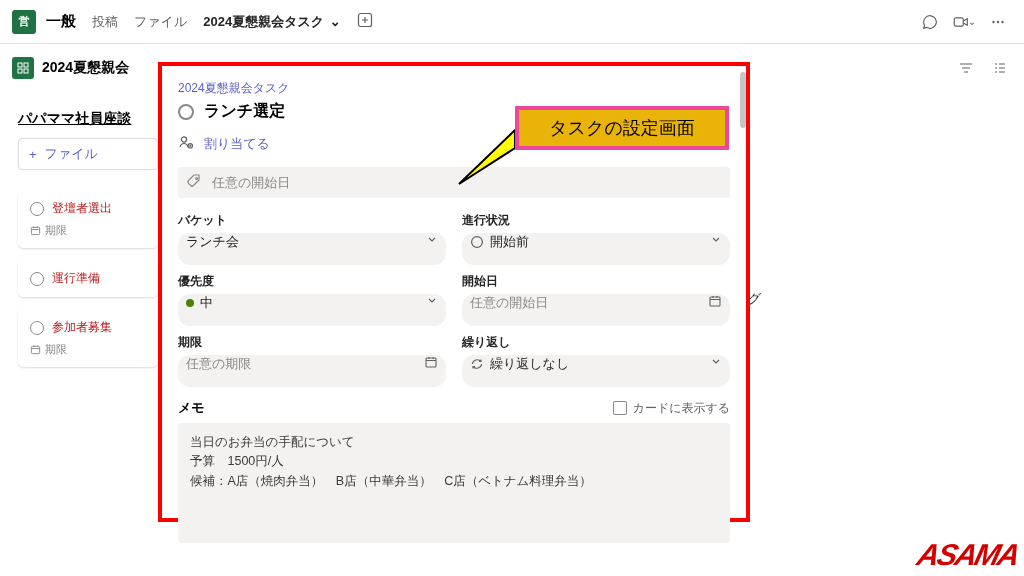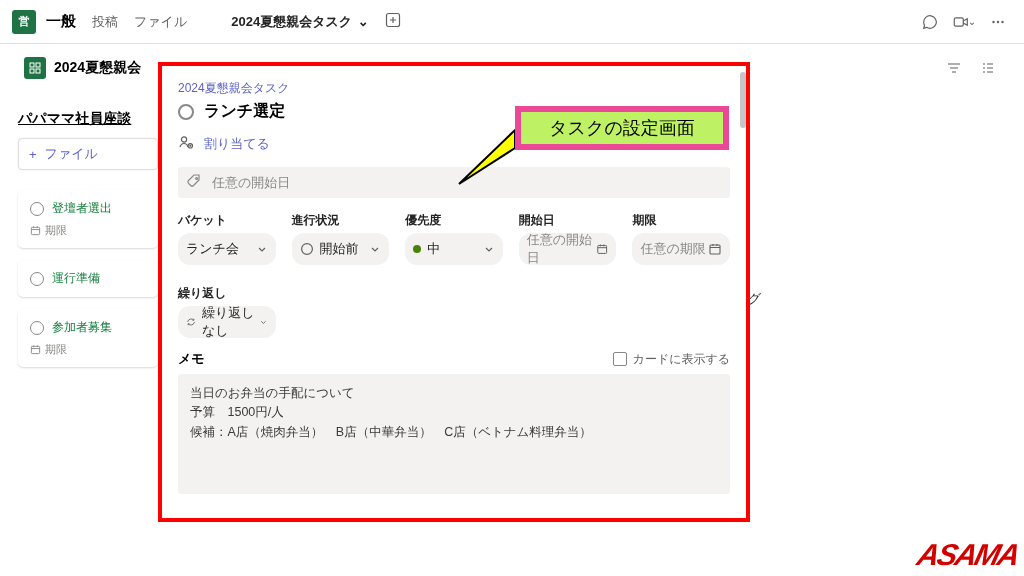--- a/index.html
+++ b/index.html
@@ -3,71 +3,71 @@
   <meta charset="utf-8">
   <style>
     * { margin: 0; padding: 0; box-sizing: border-box; font-family: "Segoe UI", Meiryo, sans-serif; }
     body { width: 1024px; height: 576px; position: relative; background: #fff; overflow: hidden; }
 
     
     .topbar { height: 44px; display: flex; align-items: center; padding: 0 12px; border-bottom: 1px solid #e1dfdd; }
     .team-badge { width: 24px; height: 24px; border-radius: 3px; background: #1f7244; color: #fff; font-size: 11px; display: flex; align-items: center; justify-content: center; margin-right: 10px; font-weight: bold; }
     .channel-name { font-weight: 700; font-size: 15px; margin-right: 16px; }
     .tab { font-size: 13px; color: #616161; margin-right: 16px; cursor: pointer; }
-    .tab.active { color: #242424; font-weight: 600; margin-left: 28px; }
+    .tab.active { color: #242424; font-weight: 600; }
     .tab.active .chev { margin-left: 2px; }
     .add-tab { color: #616161; font-size: 16px; cursor: pointer; }
     .topbar-spacer { flex: 1; }
     .top-icon { width: 28px; height: 28px; display: flex; align-items: center; justify-content: center; color: #616161; margin-left: 6px; cursor: pointer; border-radius: 3px; }
     .top-icon svg { width: 18px; height: 18px; }
 
     
-    .secondbar { height: 48px; display: flex; align-items: center; padding: 0 24px; justify-content: center; }
+    .secondbar { height: 48px; display: flex; align-items: center; padding: 0 12px; justify-content: center; }
     .plan-badge { width: 22px; height: 22px; border-radius: 3px; background: #1f7244; color: #fff; font-size: 10px; display: flex; align-items: center; justify-content: center; margin-right: 8px; }
     .plan-title { font-weight: 700; font-size: 14px; }
     .right-ctrls { margin-left: auto; display: flex; gap: 10px; color: #616161; }
     .right-ctrls .ic { width: 24px; height: 24px; display: flex; align-items: center; justify-content: center; }
 
     
     .bucket-col { position: absolute; left: 18px; top: 110px; width: 160px; }
     .bucket-title { font-weight: 700; font-size: 14px; margin-bottom: 10px; text-decoration: underline; }
     .addtask { display: flex; align-items: center; gap: 8px; color: #5b5fc7; font-size: 13px; margin-bottom: 20px; cursor: pointer; background: #fff; border: 1px solid #e1dfdd; border-radius: 4px; padding: 6px 10px; width: 140px; box-shadow: 0 0 2px rgba(0,0,0,.1); }
     .card { background: #fff; border-radius: 5px; box-shadow: 0 1px 2px rgba(0,0,0,.15); padding: 10px 12px; margin-bottom: 12px; width: 140px; font-size: 12px; }
-    .card .c-row { display: flex; align-items: center; gap: 8px; color: #15803d; }
+    .card .c-row { display: flex; align-items: center; gap: 8px; color: #b91c1c; }
     .card .circle { width: 14px; height: 14px; border: 1.5px solid #8a8886; border-radius: 50%; flex-shrink: 0; }
     .card .deadline { margin-top: 6px; color: #8a8886; font-size: 11px; display: flex; align-items: center; gap: 4px; }
 
     
     .peek-right { position: absolute; left: 748px; top: 290px; font-size: 13px; color: #242424; }
 
     
     .dialog-wrap { position: absolute; left: 158px; top: 62px; width: 592px; height: 460px; border: 4px solid #ff0000; background: #fff; }
     .dialog { position: absolute; inset: 0; padding: 14px 16px 10px 16px; }
     .d-scroll { position: absolute; right: 0; top: 6px; width: 6px; height: 56px; background: #c8c6c4; border-radius: 3px; }
     .d-crumb { color: #5b5fc7; font-size: 12px; margin-bottom: 4px; }
     .d-titlewrap { display: flex; align-items: center; gap: 10px; margin-bottom: 12px; }
     .d-circle { width: 16px; height: 16px; border: 2px solid #8a8886; border-radius: 50%; }
     .d-title { font-weight: 700; font-size: 16px; text-align: center; }
     .d-assign { display: flex; align-items: center; gap: 10px; color: #5b5fc7; font-size: 13px; margin-bottom: 14px; cursor: pointer; }
     .d-assign .ic { color: #616161; }
     .d-label { display: flex; align-items: center; gap: 10px; background: #f3f2f1; border-radius: 3px; padding: 6px 8px; color: #8a8886; font-size: 13px; margin-bottom: 14px; }
 
-    .d-grid { display: grid; grid-template-columns: 1fr 1fr 1fr 1fr 1fr; gap: 20px 16px; }
+    .d-grid { display: grid; grid-template-columns: 1fr 1fr; gap: 8px 16px; }
     .d-lbl { font-size: 12px; font-weight: 600; color: #242424; margin-bottom: 4px; }
-    .sel, .datein { background: #f3f2f1; border-radius: 12px; height: 32px; display: flex; align-items: center; padding: 0 8px; font-size: 13px; color: #242424; justify-content: space-between; cursor: pointer; }
+    .sel, .datein { background: #f3f2f1; border-radius: 12px; height: 32px; display: flex; align-items: flex-start; padding: 0 8px; font-size: 13px; color: #242424; justify-content: space-between; cursor: pointer; }
     .datein { color: #8a8886; }
     .sel .dot { width: 8px; height: 8px; border-radius: 50%; background: #498205; margin-right: 6px; }
     .memo-head { display: flex; align-items: center; justify-content: space-between; margin-top: 12px; }
     .memo-head .left { font-size: 13px; font-weight: 600; }
     .memo-head .right { font-size: 12px; color: #616161; display: flex; align-items: center; gap: 6px; }
     .checkbox { width: 14px; height: 14px; border: 1px solid #8a8886; border-radius: 2px; }
     .memo-box { background: #f3f2f1; border-radius: 3px; padding: 10px 12px; font-size: 12.5px; color: #3b3a39; margin-top: 6px; line-height: 1.55; min-height: 120px; white-space: pre-line; }
 
     
-    .callout { position: absolute; left: 515px; top: 106px; width: 214px; height: 44px; background: #bef264; border: 6px solid #ec4899; display: flex; align-items: center; justify-content: center; font-size: 18px; font-weight: 400; }
+    .callout { position: absolute; left: 515px; top: 106px; width: 214px; height: 44px; background: #eab308; border: 4px solid #ec4899; display: flex; align-items: center; justify-content: center; font-size: 18px; font-weight: 400; }
     .tail-shape { position: absolute; left: 455px; top: 122px; width: 70px; height: 60px; }
     .tail-shape svg { overflow: visible; }
 
     
     .logo { position: absolute; right: 6px; bottom: 4px; font-family: sans-serif; font-weight: 900; font-style: italic; color: #d30000; font-size: 30px; letter-spacing: -2px; transform: skewX(-14deg); }
 
     .chevron { width: 12px; height: 12px; }
     .ic-svg { width: 16px; height: 16px; }
   </style>
 </head>

